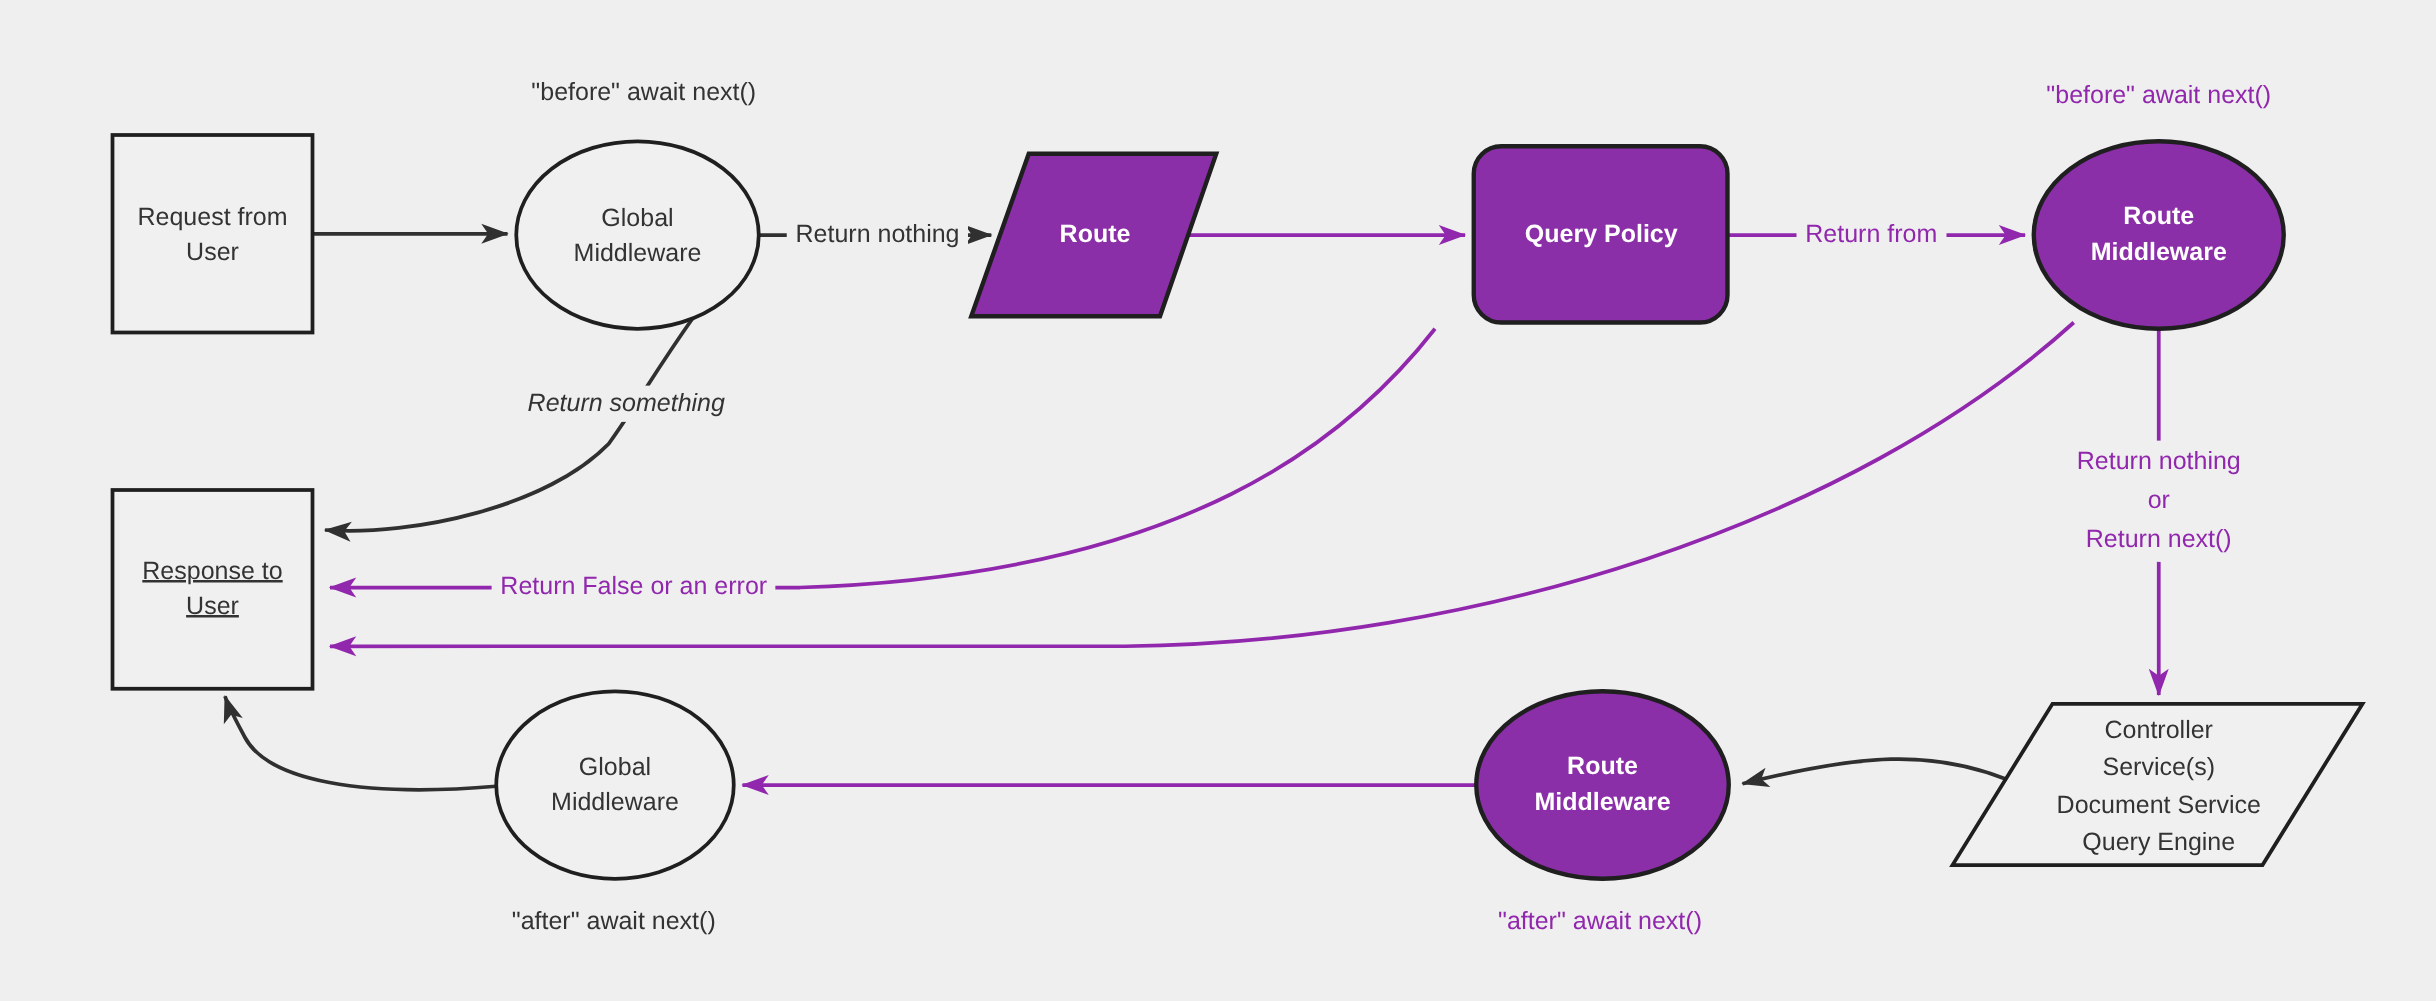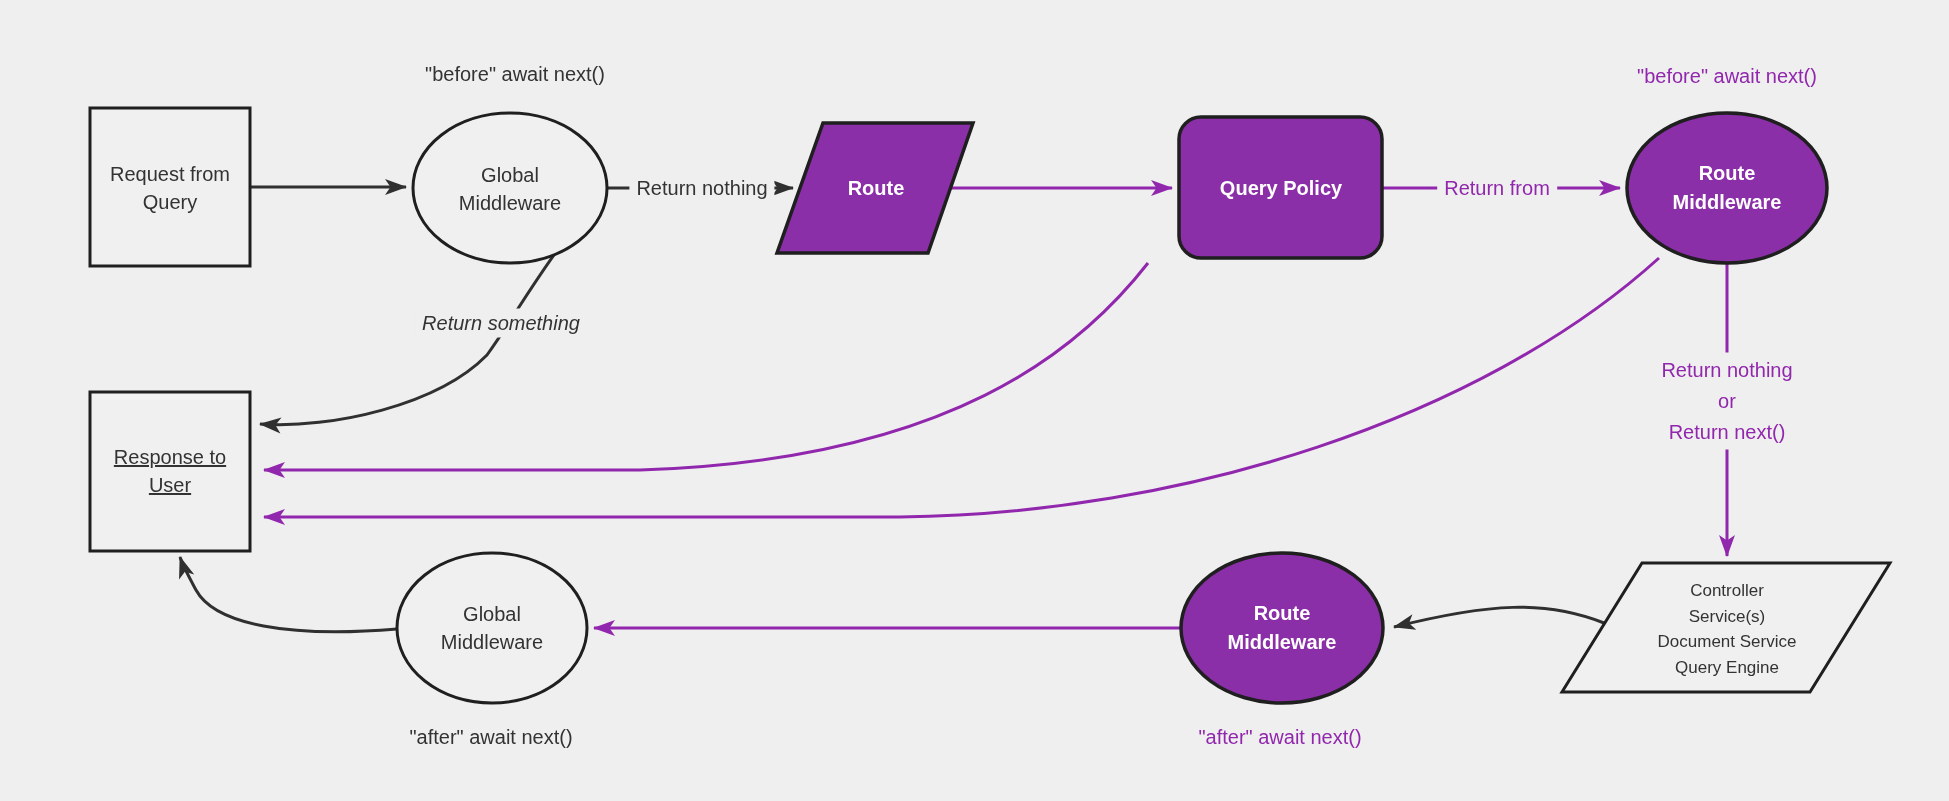--- a/index.html
+++ b/index.html
@@ -25,21 +25,21 @@
   .ah-black{fill:var(--black-edge);}
   .ah-purple{fill:var(--purple-line);}
   .lbl{
     position:absolute;transform:translate(-50%,-50%);
     white-space:pre-line;text-align:center;line-height:1.4;
     font-size:20px;color:var(--dark-text);
   }
   .lbl.masked{background:var(--bg);padding:2px 7px;line-height:1.25;}
   .lbl.purple{color:var(--purple-line);}
   .lbl.node-bold{color:var(--white-text);font-weight:bold;font-size:20px;line-height:1.45;}
-  .lbl.small{font-size:17px;line-height:1.5;}
+  .lbl.small{font-size:20px;line-height:1.5;}
   .lbl.tri{line-height:1.55;}
 </style>
 </head>
 <body>
 
 <div id="stage">
 
   <svg id="canvas" width="1949" height="801" viewBox="0 0 1949 801">
     <defs>
       <marker id="ahb" markerUnits="userSpaceOnUse" markerWidth="26" markerHeight="20" refX="22" refY="9" orient="auto">
@@ -67,21 +67,21 @@
     <polygon class="shape-purple" points="823,123 973,123 928,253 777,253"></polygon>
     <rect class="shape-purple" x="1179" y="117" width="203" height="141" rx="22"></rect>
     <ellipse class="shape-purple" cx="1727" cy="188" rx="100" ry="75"></ellipse>
     <polygon class="shape-light" points="1642,563 1890,563 1810,692 1562,692"></polygon>
     <ellipse class="shape-purple" cx="1282" cy="628" rx="101" ry="75"></ellipse>
     <ellipse class="shape-light" cx="492" cy="628" rx="95" ry="75"></ellipse>
     <rect class="shape-light" x="90" y="392" width="160" height="159"></rect>
   </svg>
 
   <div class="lbl" style="left:170px;top:188px;">Request from
-Query</div>
+User</div>
   <div class="lbl" style="left:510px;top:189px;">Global
 Middleware</div>
   <div class="lbl node-bold" style="left:876px;top:188px;">Route</div>
   <div class="lbl node-bold" style="left:1281px;top:188px;">Query Policy</div>
   <div class="lbl node-bold" style="left:1727px;top:188px;">Route
 Middleware</div>
   <div class="lbl small" style="left:1727px;top:629px;">Controller
 Service(s)
 Document Service
 Query Engine</div>
@@ -93,16 +93,17 @@
 User</div>
 
   <div class="lbl" style="left:515px;top:74px;">"before" await next()</div>
   <div class="lbl masked" style="left:702px;top:188px;">Return nothing</div>
   <div class="lbl masked" style="left:501px;top:323px;font-style:italic;">Return something</div>
   <div class="lbl purple" style="left:1727px;top:76px;">"before" await next()</div>
   <div class="lbl masked purple" style="left:1497px;top:188px;">Return from</div>
   <div class="lbl masked purple tri" style="left:1727px;top:401px;">Return nothing
 or
 Return next()</div>
+  <div class="lbl masked purple" style="left:507px;top:470px;">Return False or an error</div>
   <div class="lbl purple" style="left:1280px;top:737px;">"after" await next()</div>
   <div class="lbl" style="left:491px;top:737px;">"after" await next()</div>
 
 </div>
 
 </body></html>

